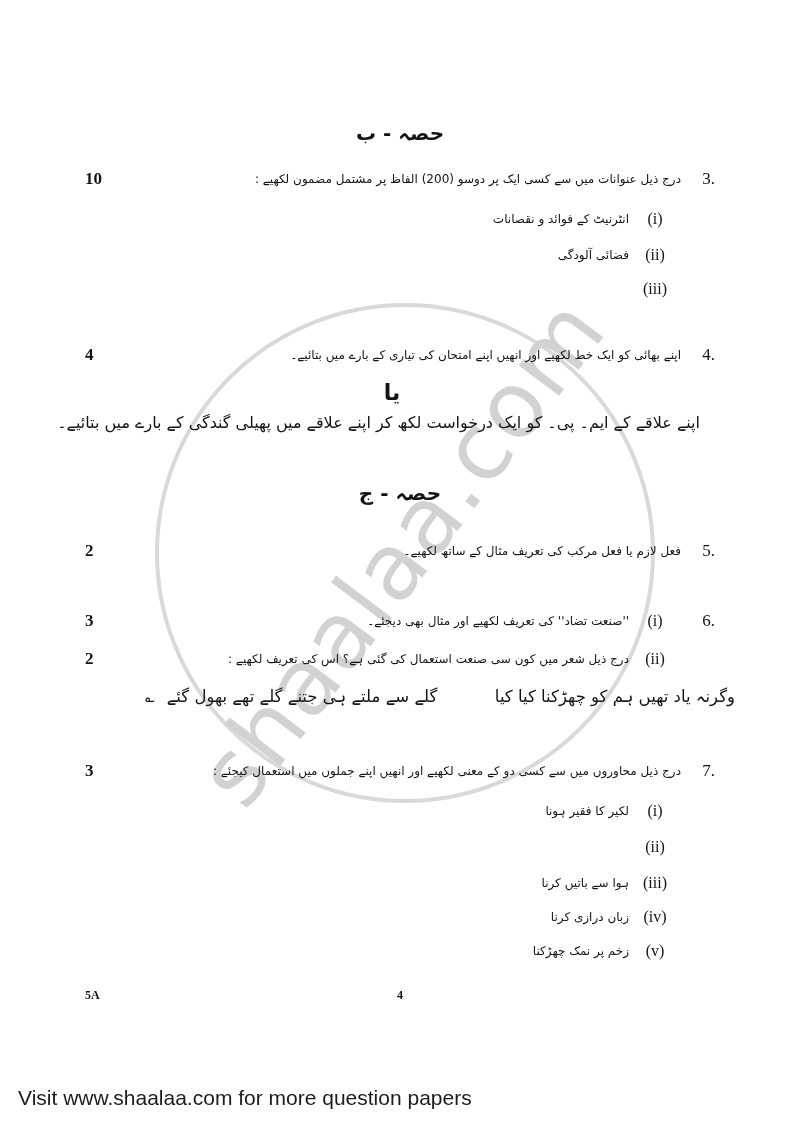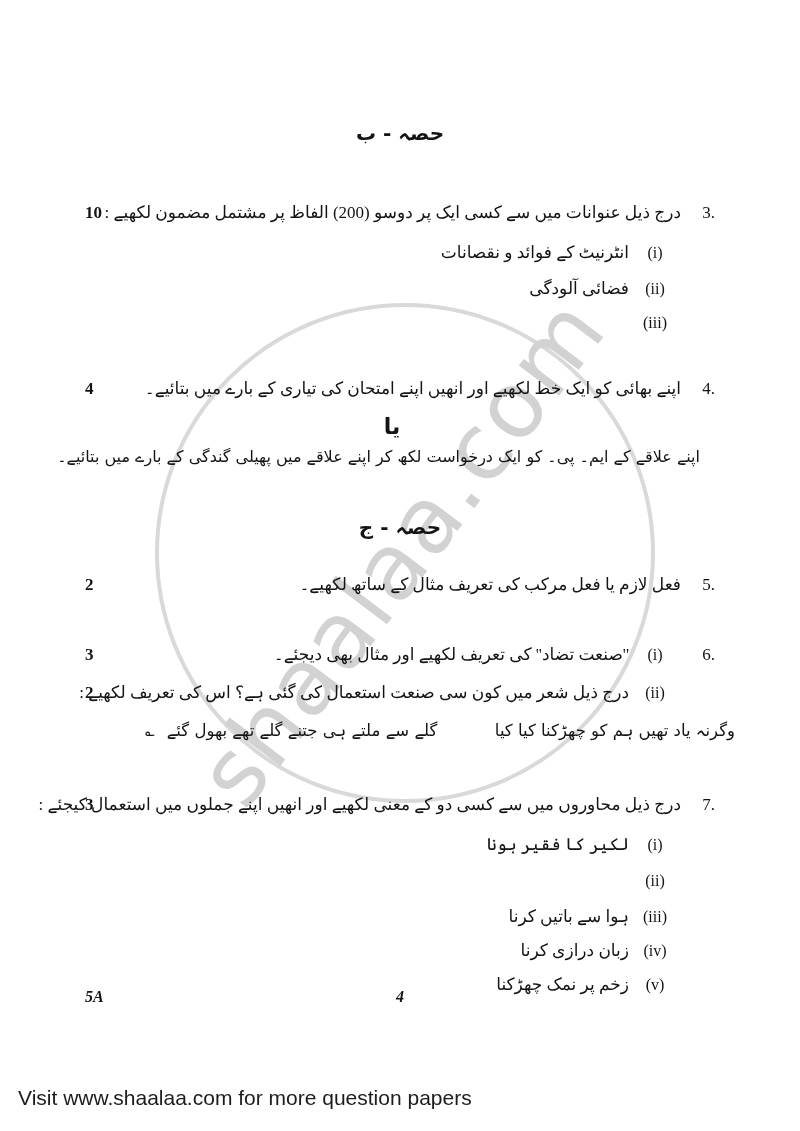--- a/index.html
+++ b/index.html
@@ -35,42 +35,42 @@
   .body { flex:1; direction:rtl; display:flex; min-width:0; }
   .qnum {
     width:34px; flex:none; direction:ltr; text-align:right;
     font-family:"Liberation Serif", serif; font-size:17px;
   }
   .roman {
     width:52px; flex:none; direction:ltr; text-align:center;
     font-family:"Liberation Serif", serif; font-size:16px;
   }
   .qtext {
-    flex:1; min-width:0; text-align:right; font-size:17px; white-space:nowrap;font-family:Liberation Serif, serif;
+    flex:1; min-width:0; text-align:right; font-size:12px; white-space:nowrap;
   }
   .or-label {
     direction:rtl; text-align:center; font-weight:bold; font-size:22px;
     height:26px; line-height:26px; transform:translateX(-8px);
   }
   .orline {
     direction:rtl; text-align:right; white-space:nowrap; font-size:16px;
     height:30px; line-height:30px; margin:2px 15px 0 -10px;
   }
   .verse {
     display:flex; direction:ltr; justify-content:space-between; align-items:center;
     margin:8px -20px 0 60px; height:30px; line-height:30px; font-size:16.5px;
   }
   .vstart { display:flex; direction:ltr; gap:12px; }
-  .m32{margin-top:50px;} .m10{margin-top:10px;} .m6{margin-top:6px;} .m4{margin-top:4px;}
+  .m32{margin-top:16px;} .m10{margin-top:10px;} .m6{margin-top:6px;} .m4{margin-top:4px;}
   .m36{margin-top:36px;} .m40{margin-top:40px;} .m28{margin-top:28px;} .m8{margin-top:8px;}
   .m44{margin-top:44px;}
   
   .footer {
     position:absolute; left:0; right:0; top:988px; height:22px; z-index:1;
-    font-family:"Liberation Serif", serif; font-weight:bold; font-size:16px;font-style:italic;
+    font-family:"Liberation Serif", serif; font-weight:bold; font-size:12px;
   }
   .footer-code { position:absolute; left:85px; top:0; }
   .footer-page { position:absolute; left:0; right:0; text-align:center; top:0; }
   .visit {
     position:absolute; left:18px; top:1086px; z-index:1;
     font-family:Liberation Sans, sans-serif; font-size:21px; color:#1c1c1c;
   }
 </style>
 </head>
 <body>

